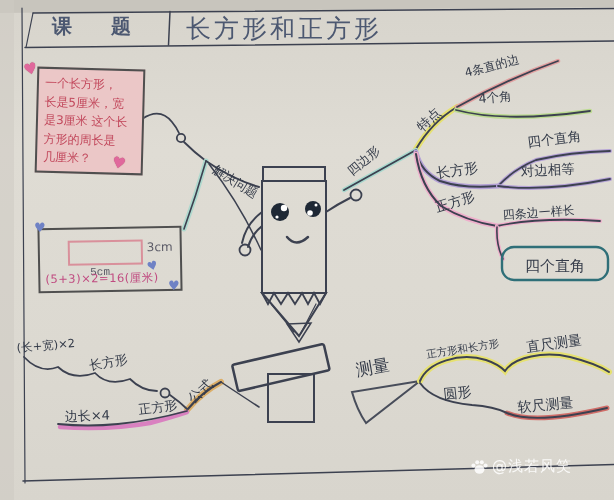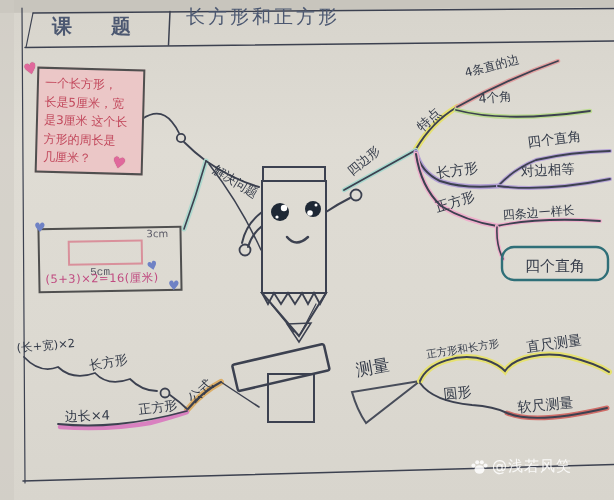--- a/index.html
+++ b/index.html
@@ -4,42 +4,42 @@
 <style>
   * { margin:0; padding:0; box-sizing:border-box; }
   html,body { background:#b9b6ae; }
   body { font-family:"DejaVu Sans", sans-serif; }
   .stage { position:relative; width:614px; height:500px; overflow:hidden;
            background:linear-gradient(180deg,#d7d4cc 0%,#dfdcd4 30%,#dcd9d1 70%,#d8d5cd 100%); }
   svg.art { position:absolute; left:0; top:0; }
 
   .header-label { position:absolute; left:52px; top:13px; font-size:20px; letter-spacing:16px;
                   color:#4c5871; white-space:nowrap;font-weight:bold; }
-  .header-title { position:absolute; left:186px; top:4px; font-size:19px; letter-spacing:3px;
+  .header-title { position:absolute; left:186px; top:12px; font-size:25px; letter-spacing:3px;
                   color:#4c5871; white-space:nowrap; }
 
   .note { position:absolute; left:36px; top:68px; width:108px; height:106px;
           background:#ebc7c7; border:2px solid #4f4f4f; transform:rotate(1.5deg);
           padding:5px 2px 0 6px; color:#c2485c; font-size:12px; line-height:18.5px; }
   .note-line { white-space:nowrap; }
 
   .heart { position:absolute; font-size:15px; line-height:1; }
   .heart.pink { color:#e0689c; text-shadow:0 0 1px #a8405f; }
   .heart.blue { color:#6f82c5; }
   .h-note-tl { left:24px; top:62px; transform:rotate(-14deg); }
   .h-note-br { left:112px; top:156px; transform:rotate(12deg); }
   .h-fbox-tl { left:34px; top:221px; font-size:13px; }
   .h-fbox-br { left:168px; top:279px; font-size:13px; }
   .h-mid     { left:147px; top:260px; font-size:12px; transform:rotate(-15deg); }
 
   .fbox { position:absolute; left:38px; top:227px; width:144px; height:65px;
           border:2px solid #4f4f4f; transform:rotate(-1deg); }
   .fbox .inner { position:absolute; left:28px; top:11px; width:75px; height:25px; border:2px solid #d9909b; }
   .fbox .w-lab { position:absolute; left:50px; top:37px; font-size:11px; color:#5a5a66;font-family:Liberation Mono, monospace; }
-  .fbox .h-lab { position:absolute; left:107px; top:0; font-size:10px; color:#5a5a66; }
+  .fbox .h-lab { position:absolute; left:107px; top:12px; font-size:12px; color:#5a5a66; }
   .fbox .formula { position:absolute; left:5px; top:42px; font-size:11.5px; color:#c04b80;
                    white-space:nowrap; letter-spacing:.5px; }
 
   .watermark { position:absolute; left:470px; top:457px; display:flex; align-items:center; gap:3px;
                color:rgba(255,255,255,.85); font-size:15px; letter-spacing:1px;justify-content:space-between; }
 
   text.lbl { fill:#343b49; }
   .ink { stroke:#3c4150; fill:none; stroke-linecap:round; }
   .hl  { fill:none; stroke-linecap:round; }
 </style>

